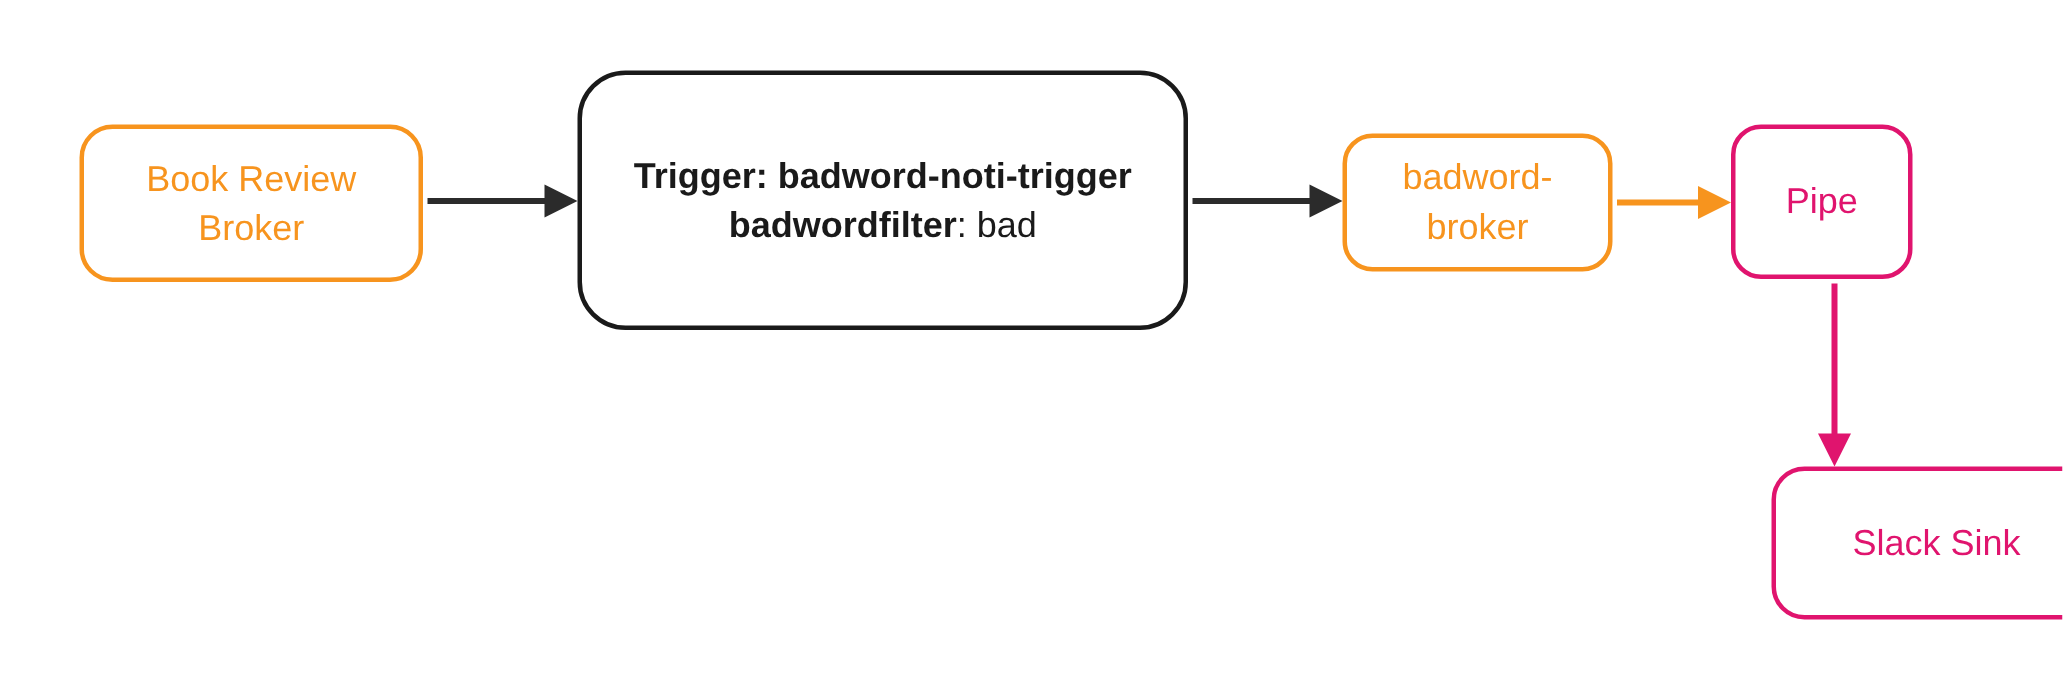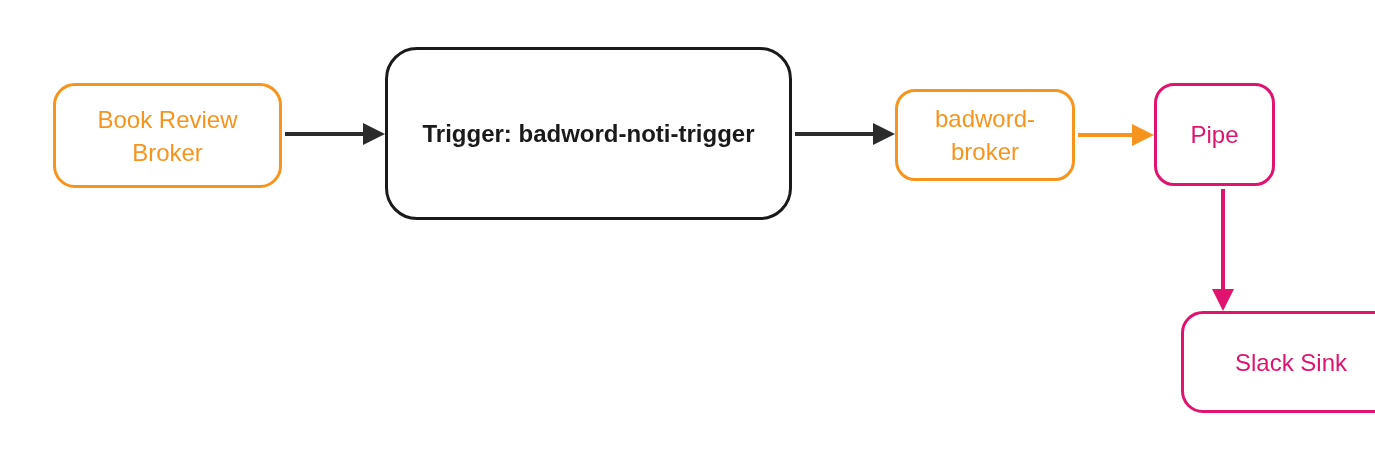--- a/index.html
+++ b/index.html
@@ -105,20 +105,21 @@
     <div class="tline">Broker</div>
   </div>
 
   <div>
     <div class="hline c-dark" id="a1-line"></div>
     <div class="ah-right" id="a1-head"></div>
   </div>
 
   <div class="node" id="n-trigger">
     <div class="tline b">Trigger: badword-noti-trigger</div>
+    <div class="tline"><span class="b">badwordfilter</span><span>: bad</span></div>
   </div>
 
   <div>
     <div class="hline c-dark" id="a2-line"></div>
     <div class="ah-right" id="a2-head"></div>
   </div>
 
   <div class="node" id="n-badword">
     <div class="tline">badword-</div>
     <div class="tline">broker</div>

